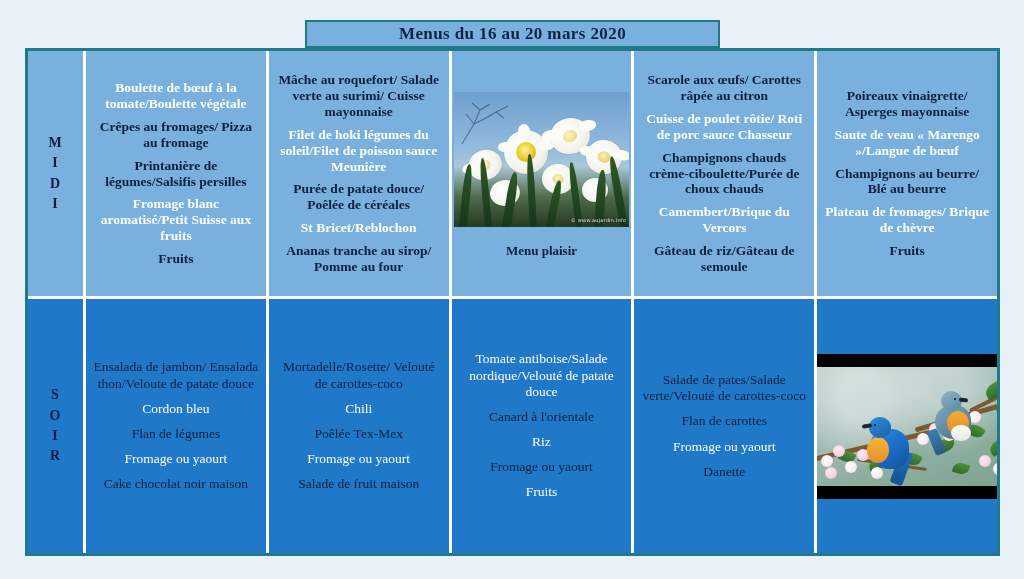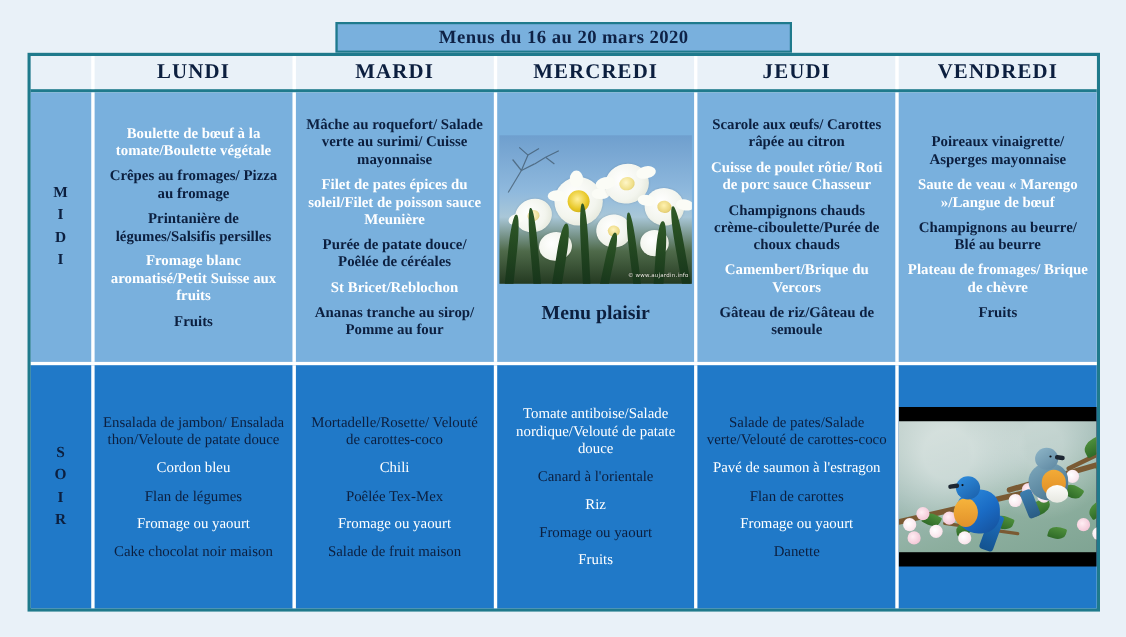--- a/index.html
+++ b/index.html
@@ -90,21 +90,21 @@
   .line.dark{color:#0c1f3f;}
   .line.light{color:#ffffff;}
 
   
   .plaisir{
     width:100%;height:100%;
     display:flex;flex-direction:column;
     align-items:center;justify-content:center;gap:16px;
     padding-top:4px;box-sizing:border-box;
   }
-  .plaisir-caption{font-size:18px;font-weight:bold;color:#0c1f3f;}
+  .plaisir-caption{font-size:13px;font-weight:bold;color:#0c1f3f;}
 
   
   .photo-flowers{
     width:175px;height:135px;position:relative;overflow:hidden;
     background:linear-gradient(#6f9fce 0%, #8fb9dd 38%, #a9c7d8 55%, #4f6a4a 78%, #243a21 100%);
   }
   .sky-branch{position:absolute;left:6px;top:8px;width:56px;height:46px;opacity:.55;}
   .bloom{
     position:absolute;border-radius:50%;
     background:radial-gradient(circle at 40% 38%, #ffffff 0%, #f3f5ee 55%, #d9ddcc 100%);
@@ -164,38 +164,20 @@
 <body>
 
 <div id="page">
 
   <div class="title-wrap">
     <span class="title-text">Menus du 16 au 20 mars 2020</span>
   </div>
 
   <div class="table">
 
-    <div class="row header">
-      <div class="cell c-label"></div>
-      <div class="cell c-day">
-        <span class="day-name">LUNDI</span>
-      </div>
-      <div class="cell c-day">
-        <span class="day-name">MARDI</span>
-      </div>
-      <div class="cell c-day">
-        <span class="day-name">MERCREDI</span>
-      </div>
-      <div class="cell c-day">
-        <span class="day-name">JEUDI</span>
-      </div>
-      <div class="cell c-day">
-        <span class="day-name">VENDREDI</span>
-      </div>
-    </div>
 
     <div class="row midi">
       <div class="cell c-label">
         <div class="vlabel">
             <span>M</span>
             <span>I</span>
             <span>D</span>
             <span>I</span>
           </div>
       </div>
@@ -204,21 +186,21 @@
             <div class="line light">Boulette de bœuf à la tomate/Boulette végétale</div>
             <div class="line dark">Crêpes au fromages/ Pizza au fromage</div>
             <div class="line dark">Printanière de légumes/Salsifis persilles</div>
             <div class="line light">Fromage blanc aromatisé/Petit Suisse aux fruits</div>
             <div class="line dark">Fruits</div>
           </div>
       </div>
       <div class="cell c-day">
         <div class="menu">
             <div class="line dark">Mâche au roquefort/ Salade verte au surimi/ Cuisse mayonnaise</div>
-            <div class="line light">Filet de pates épices du soleil/Filet de poisson sauce Meunière</div>
+            <div class="line light">Filet de hoki légumes du soleil/Filet de poisson sauce Meunière</div>
             <div class="line dark">Purée de patate douce/ Poêlée de céréales</div>
             <div class="line light">St Bricet/Reblochon</div>
             <div class="line dark">Ananas tranche au sirop/ Pomme au four</div>
           </div>
       </div>
       <div class="cell c-day">
         <div class="plaisir">
           <div class="photo-flowers">
             <svg class="sky-branch" viewBox="0 0 56 46">
               <g stroke="#2b3b47" stroke-width="1.1" fill="none">
@@ -324,21 +306,20 @@
             <div class="line light">Tomate antiboise/Salade nordique/Velouté de patate douce</div>
             <div class="line dark">Canard à l'orientale</div>
             <div class="line light">Riz</div>
             <div class="line dark">Fromage ou yaourt</div>
             <div class="line light">Fruits</div>
           </div>
       </div>
       <div class="cell c-day">
         <div class="menu">
             <div class="line dark">Salade de pates/Salade verte/Velouté de carottes-coco</div>
-            <div class="line light">Pavé de saumon à l'estragon</div>
             <div class="line dark">Flan de carottes</div>
             <div class="line light">Fromage ou yaourt</div>
             <div class="line dark">Danette</div>
           </div>
       </div>
       <div class="cell c-day" style="justify-content:center;padding:0;">
         <div class="photo-birds">
           <div class="birds-inner">
 
             <div class="branch" style="left:-10px;top:74px;width:150px;height:5px;transform:rotate(-13deg);"></div>

